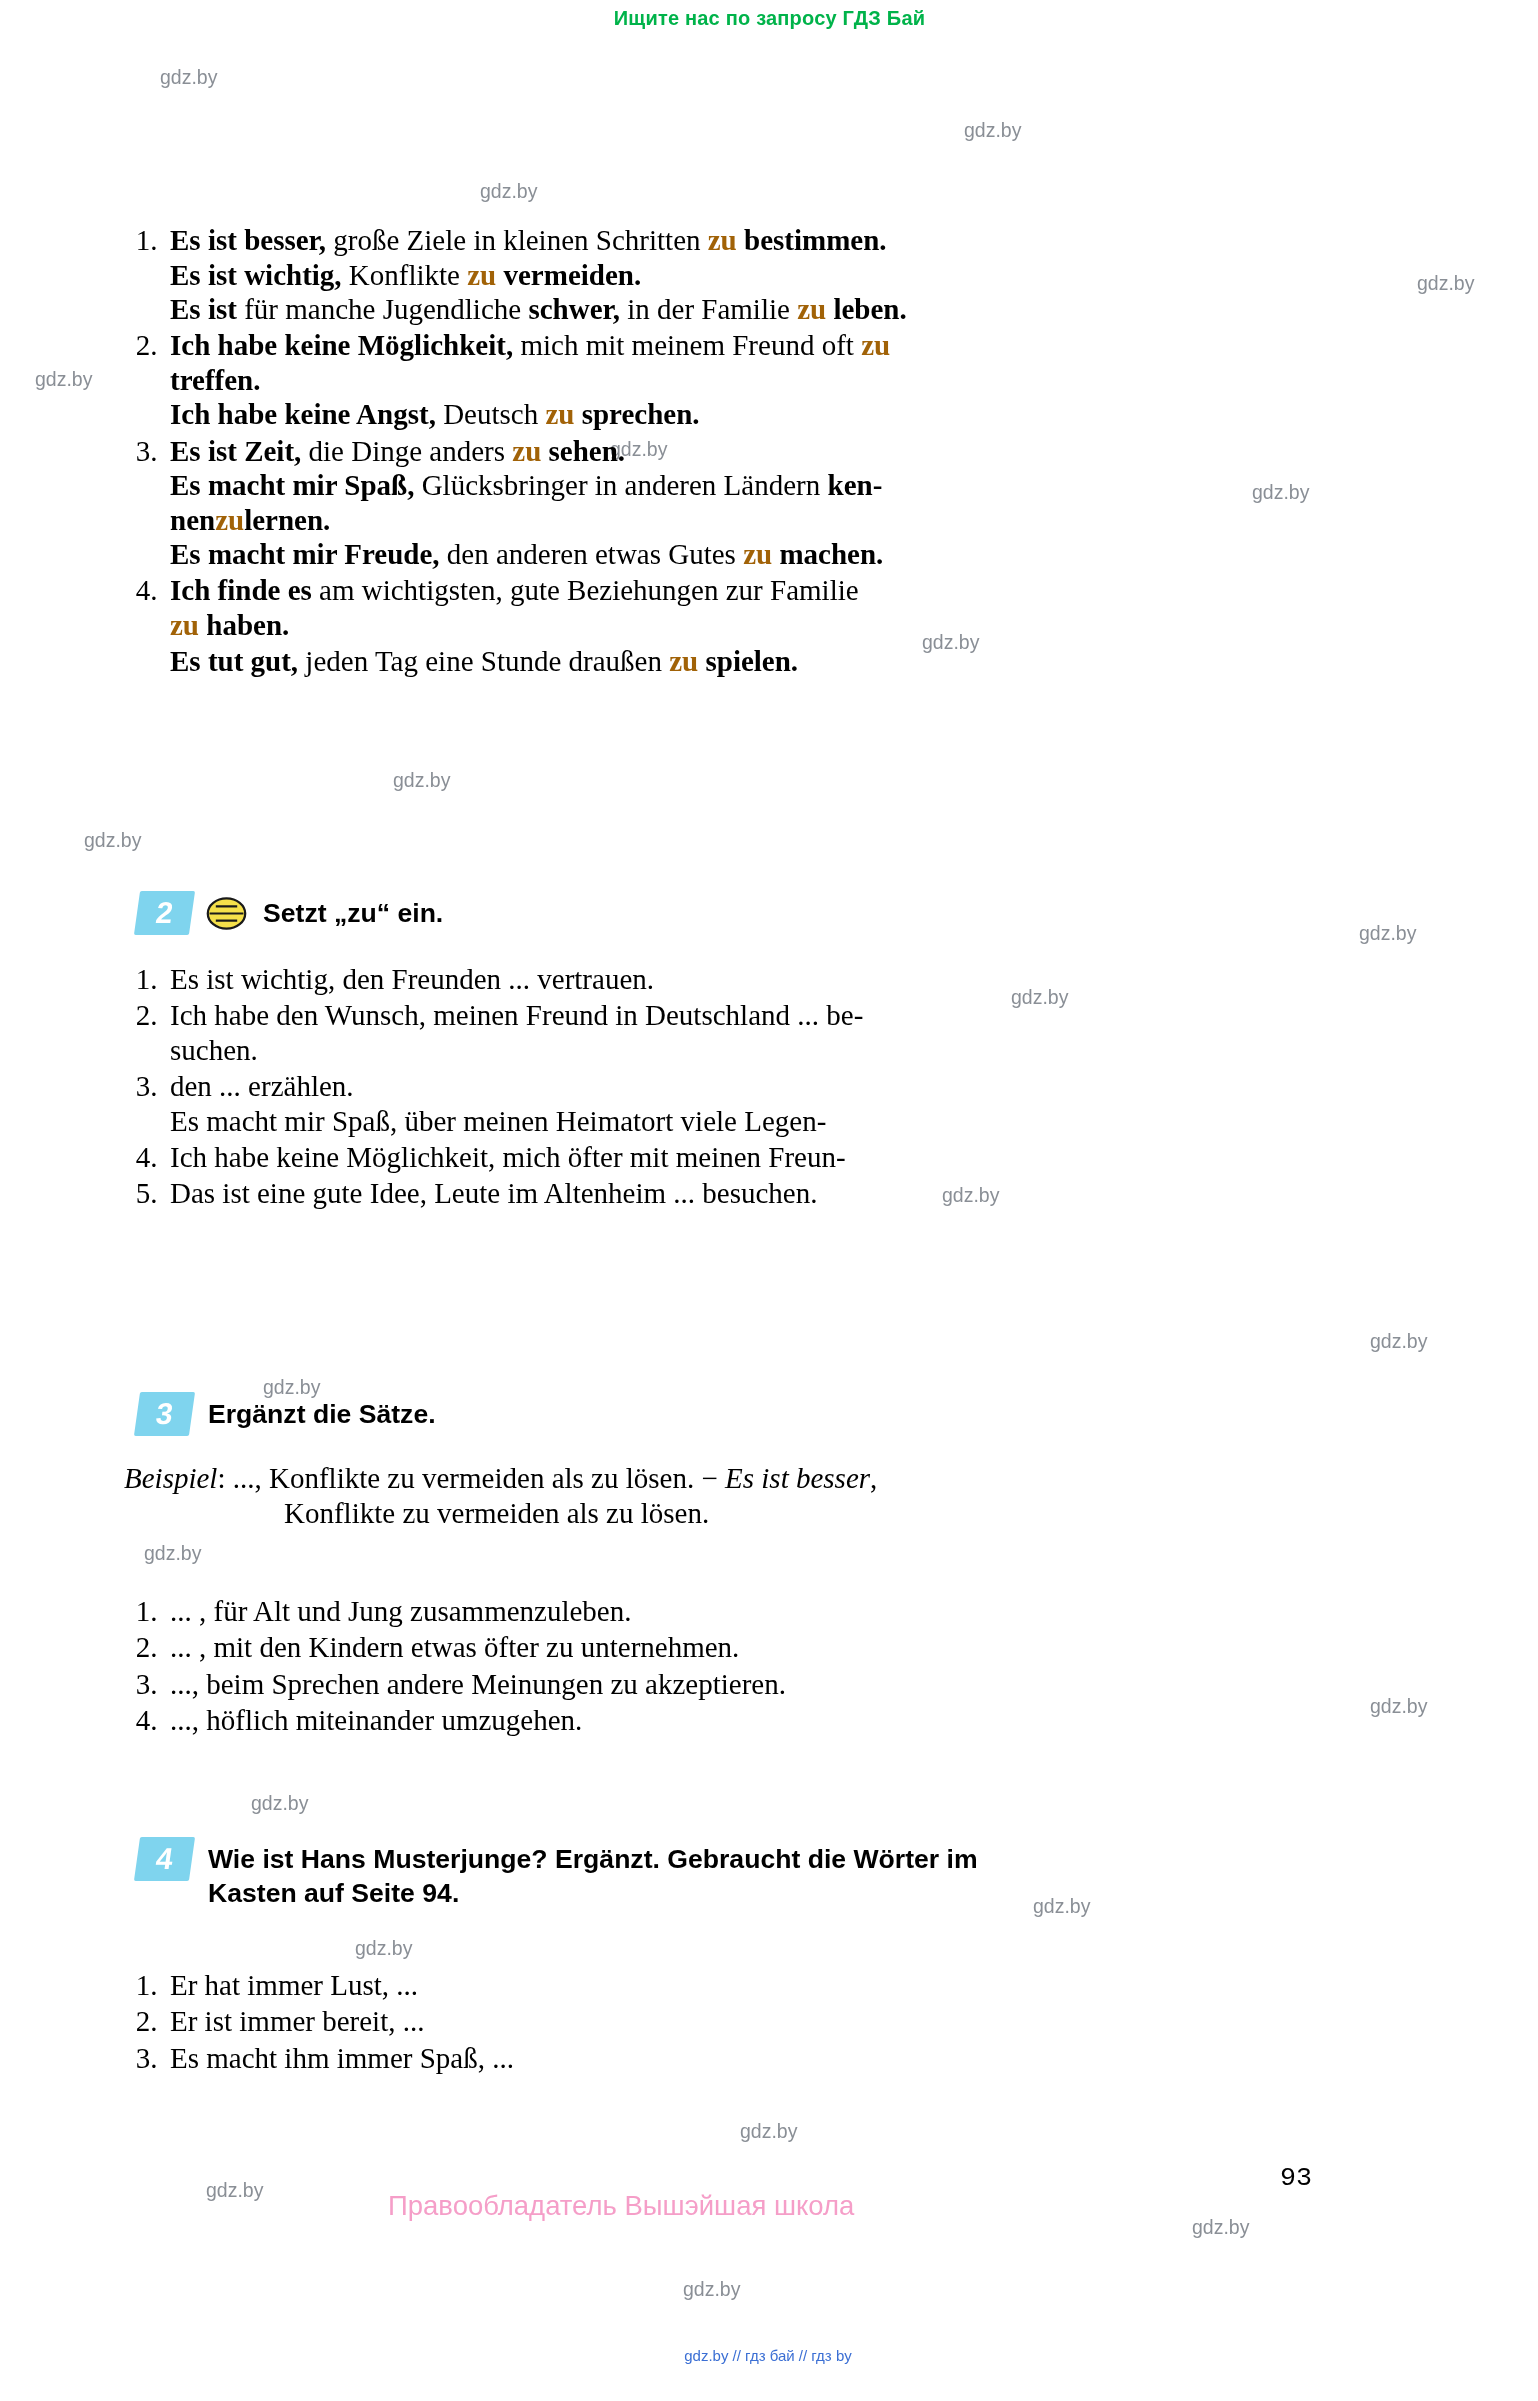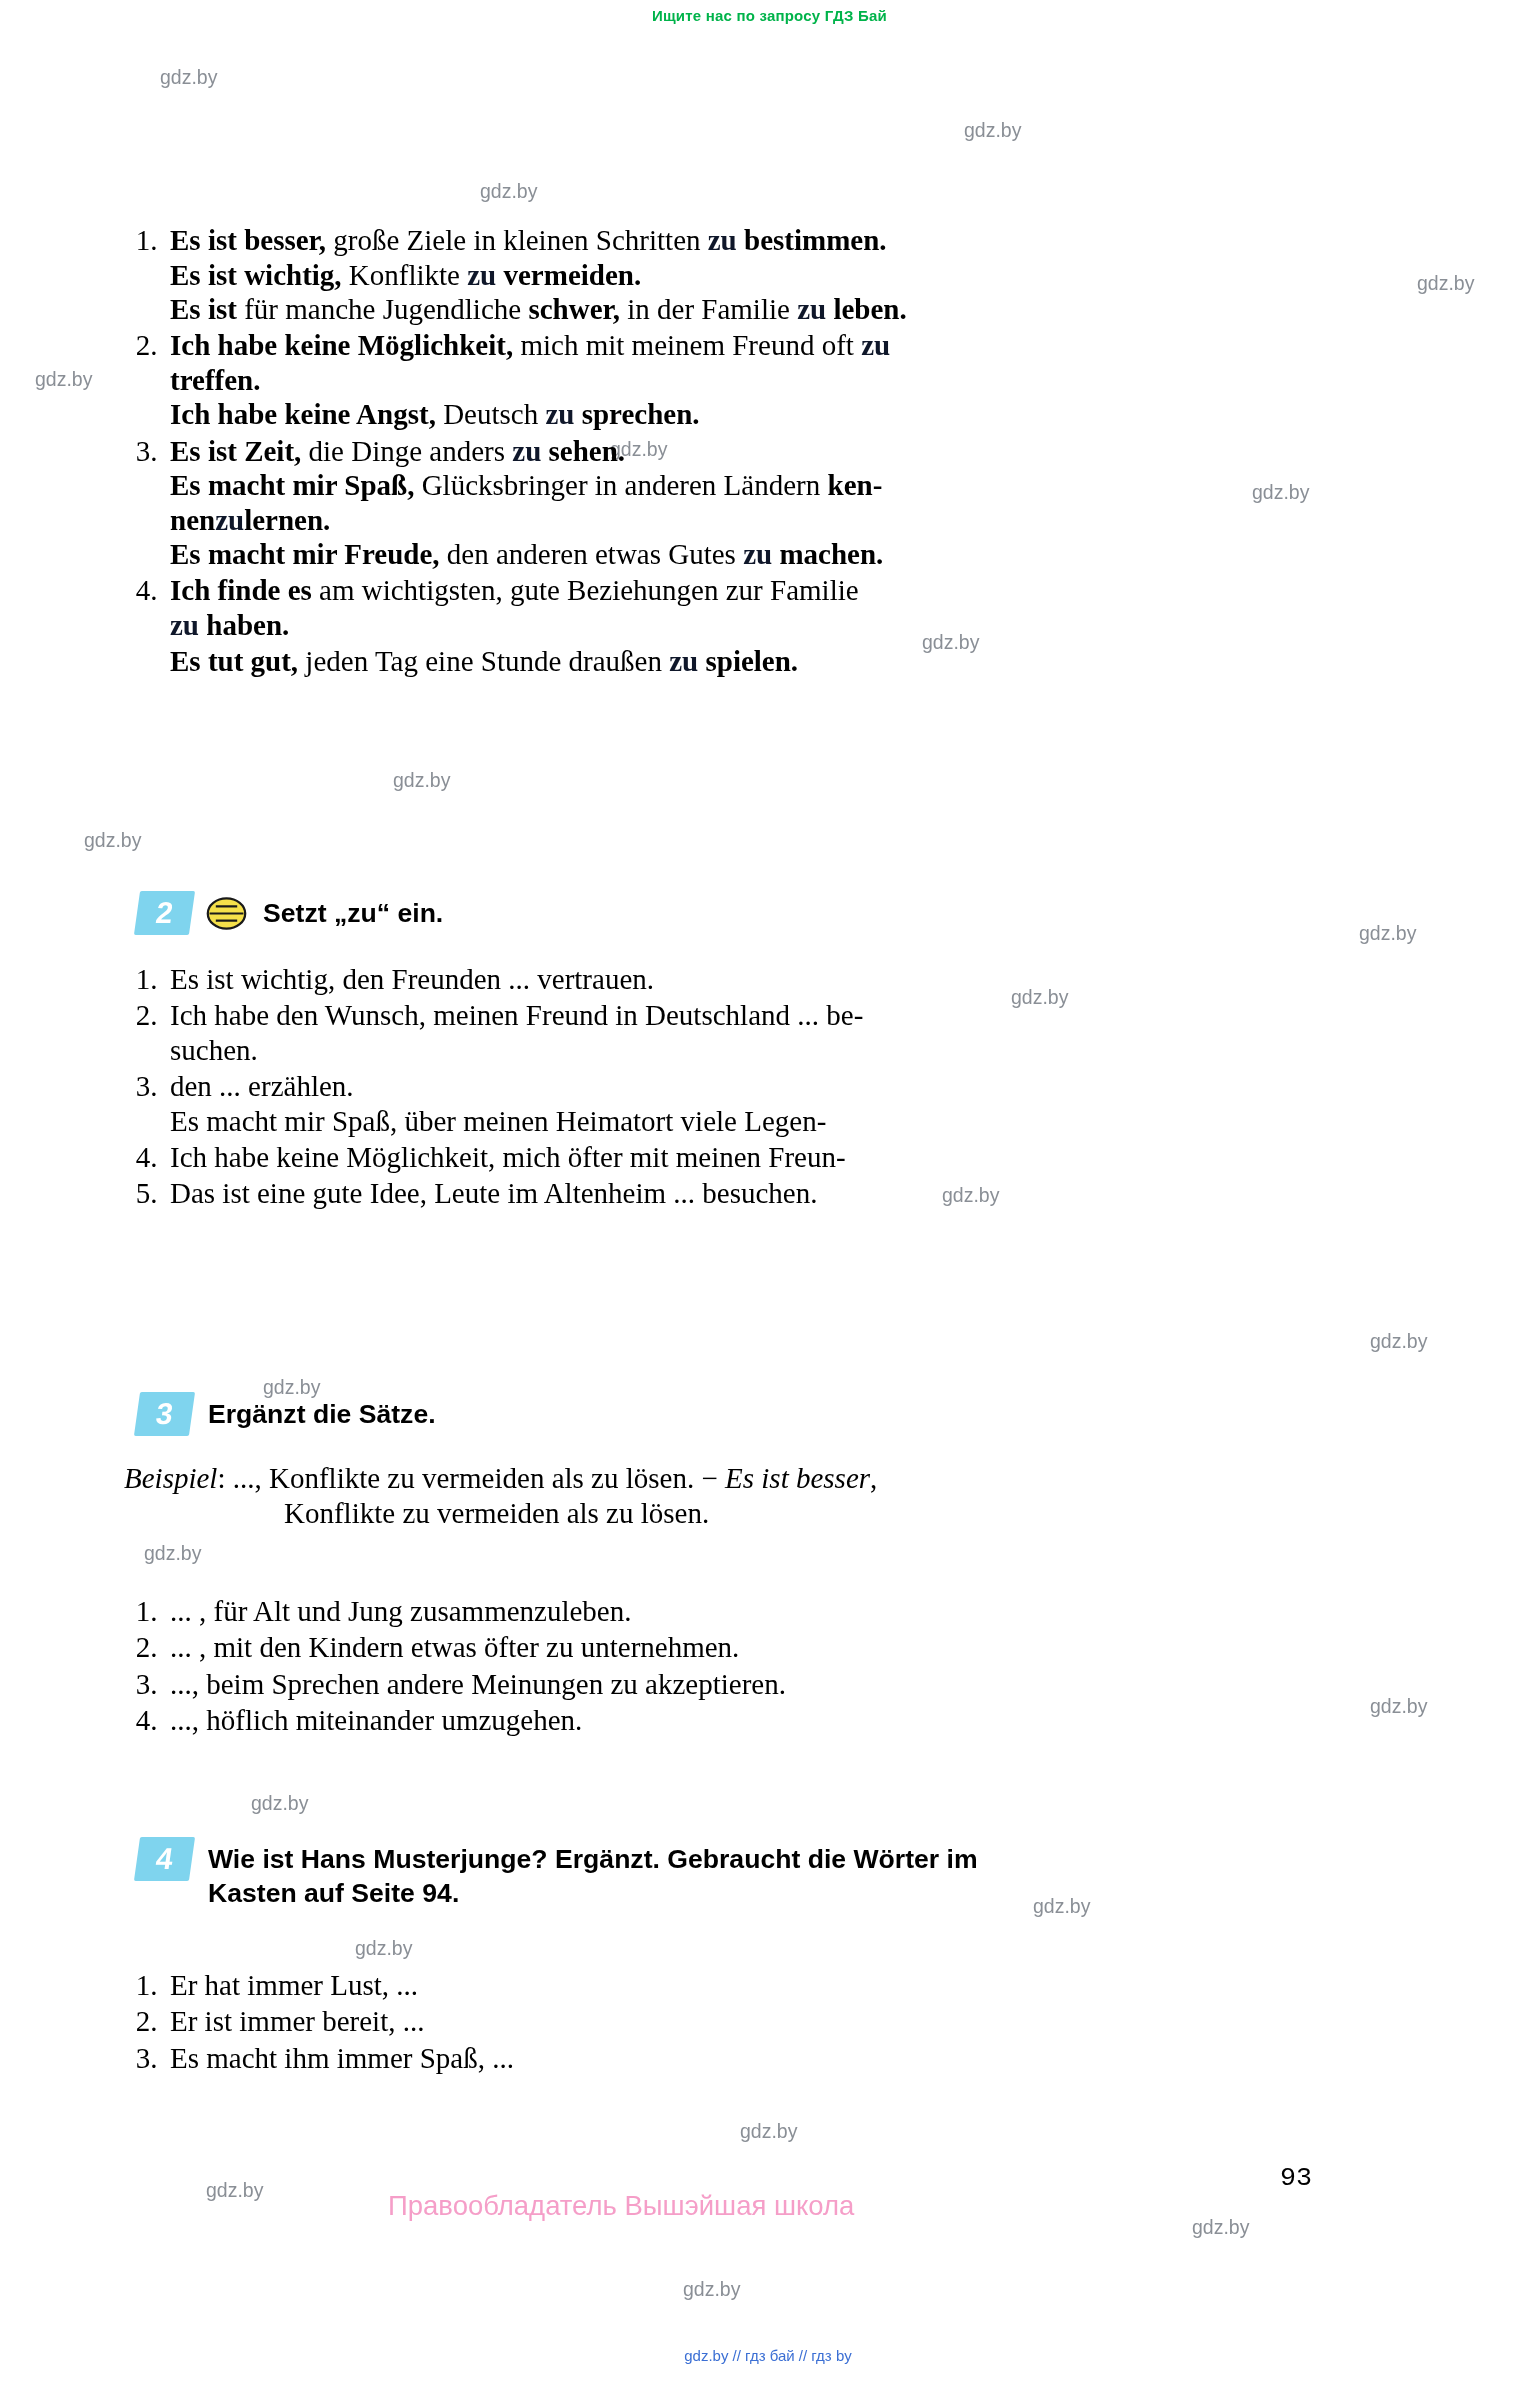--- a/index.html
+++ b/index.html
@@ -23,21 +23,21 @@
   }
 
   
   .promo {
     position: absolute;
     top: 7px;
     left: 0;
     width: 1539px;
     text-align: center;
     font-family: "Liberation Sans", sans-serif;
-    font-size: 15px;
+    font-size: 20px;
     font-weight: bold;
     color: #00b34a;
     letter-spacing: 0.2px;
   }
 
   
   .wm {
     position: absolute;
     font-family: "Liberation Sans", sans-serif;
     font-size: 19.5px;
@@ -61,21 +61,21 @@
     width: 46px;
     text-align: right;
     flex: 0 0 46px;
     padding-right: 12.4px;
     box-sizing: border-box;
   }
   .otext {
     flex: 1;
   }
   b { font-weight: bold; }
-  .zu { color: #0f172a; font-weight: bold; }
+  .zu { color: #a16207; font-weight: bold; }
   .justified { text-align: justify; }
 
   
   .task {
     position: absolute;
     display: flex;
     align-items: flex-start;
   }
   .tasknum {
     width: 55px;

